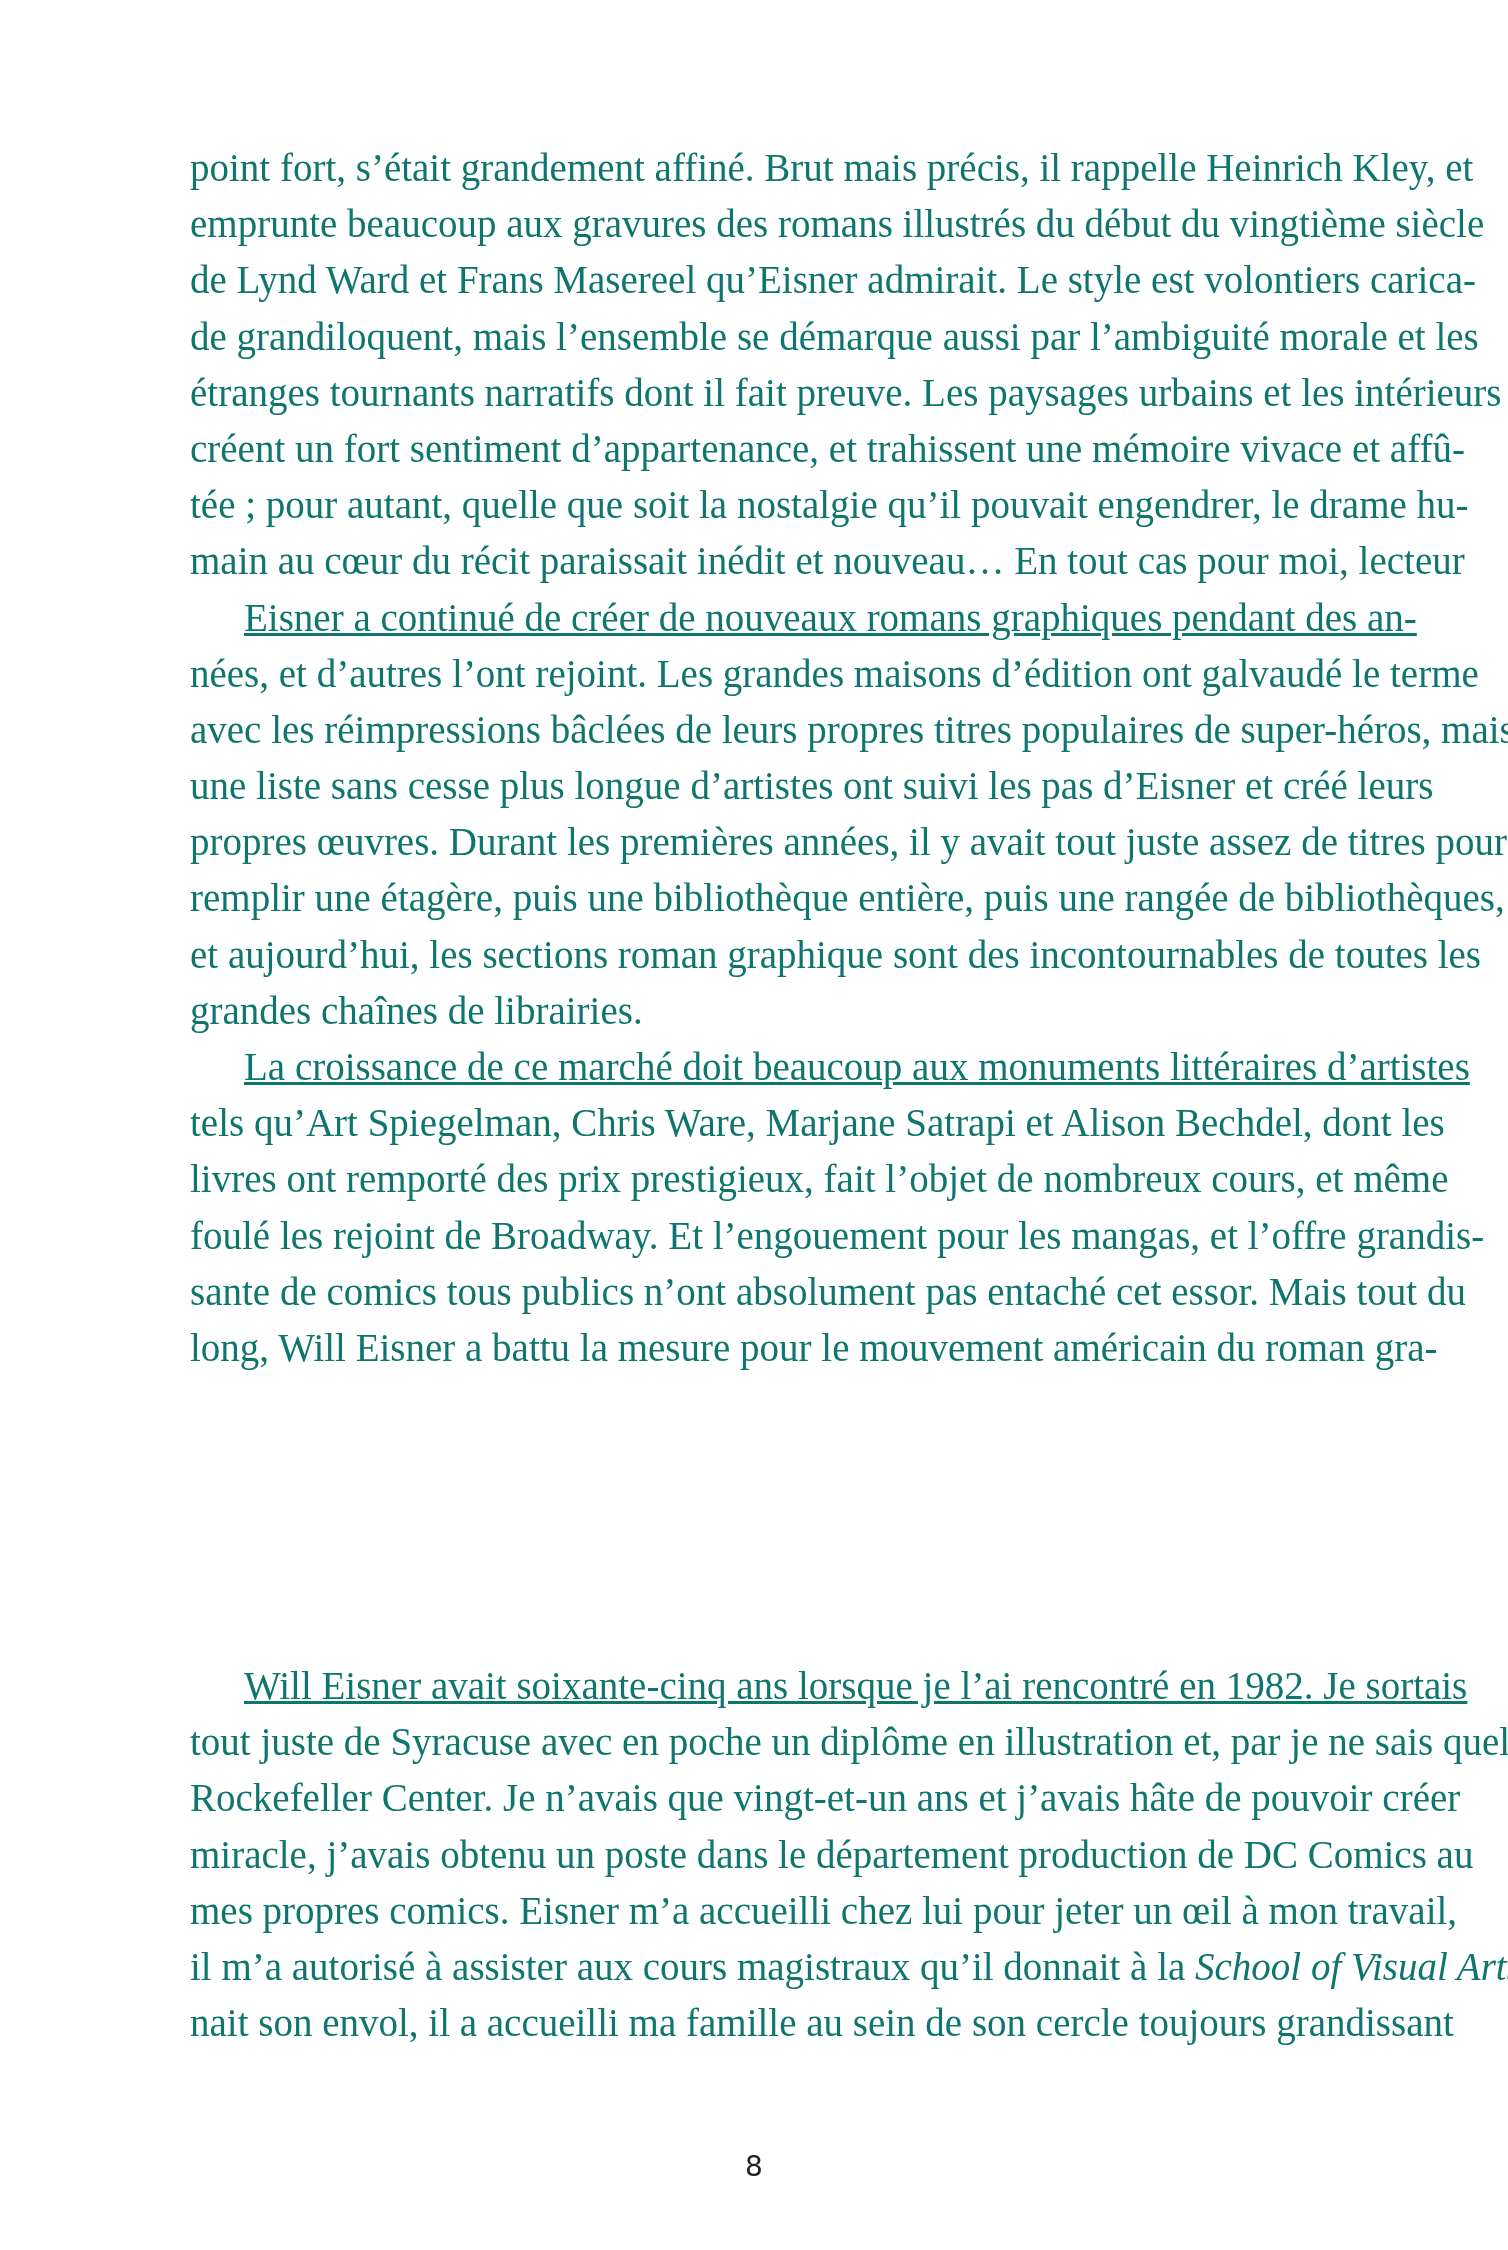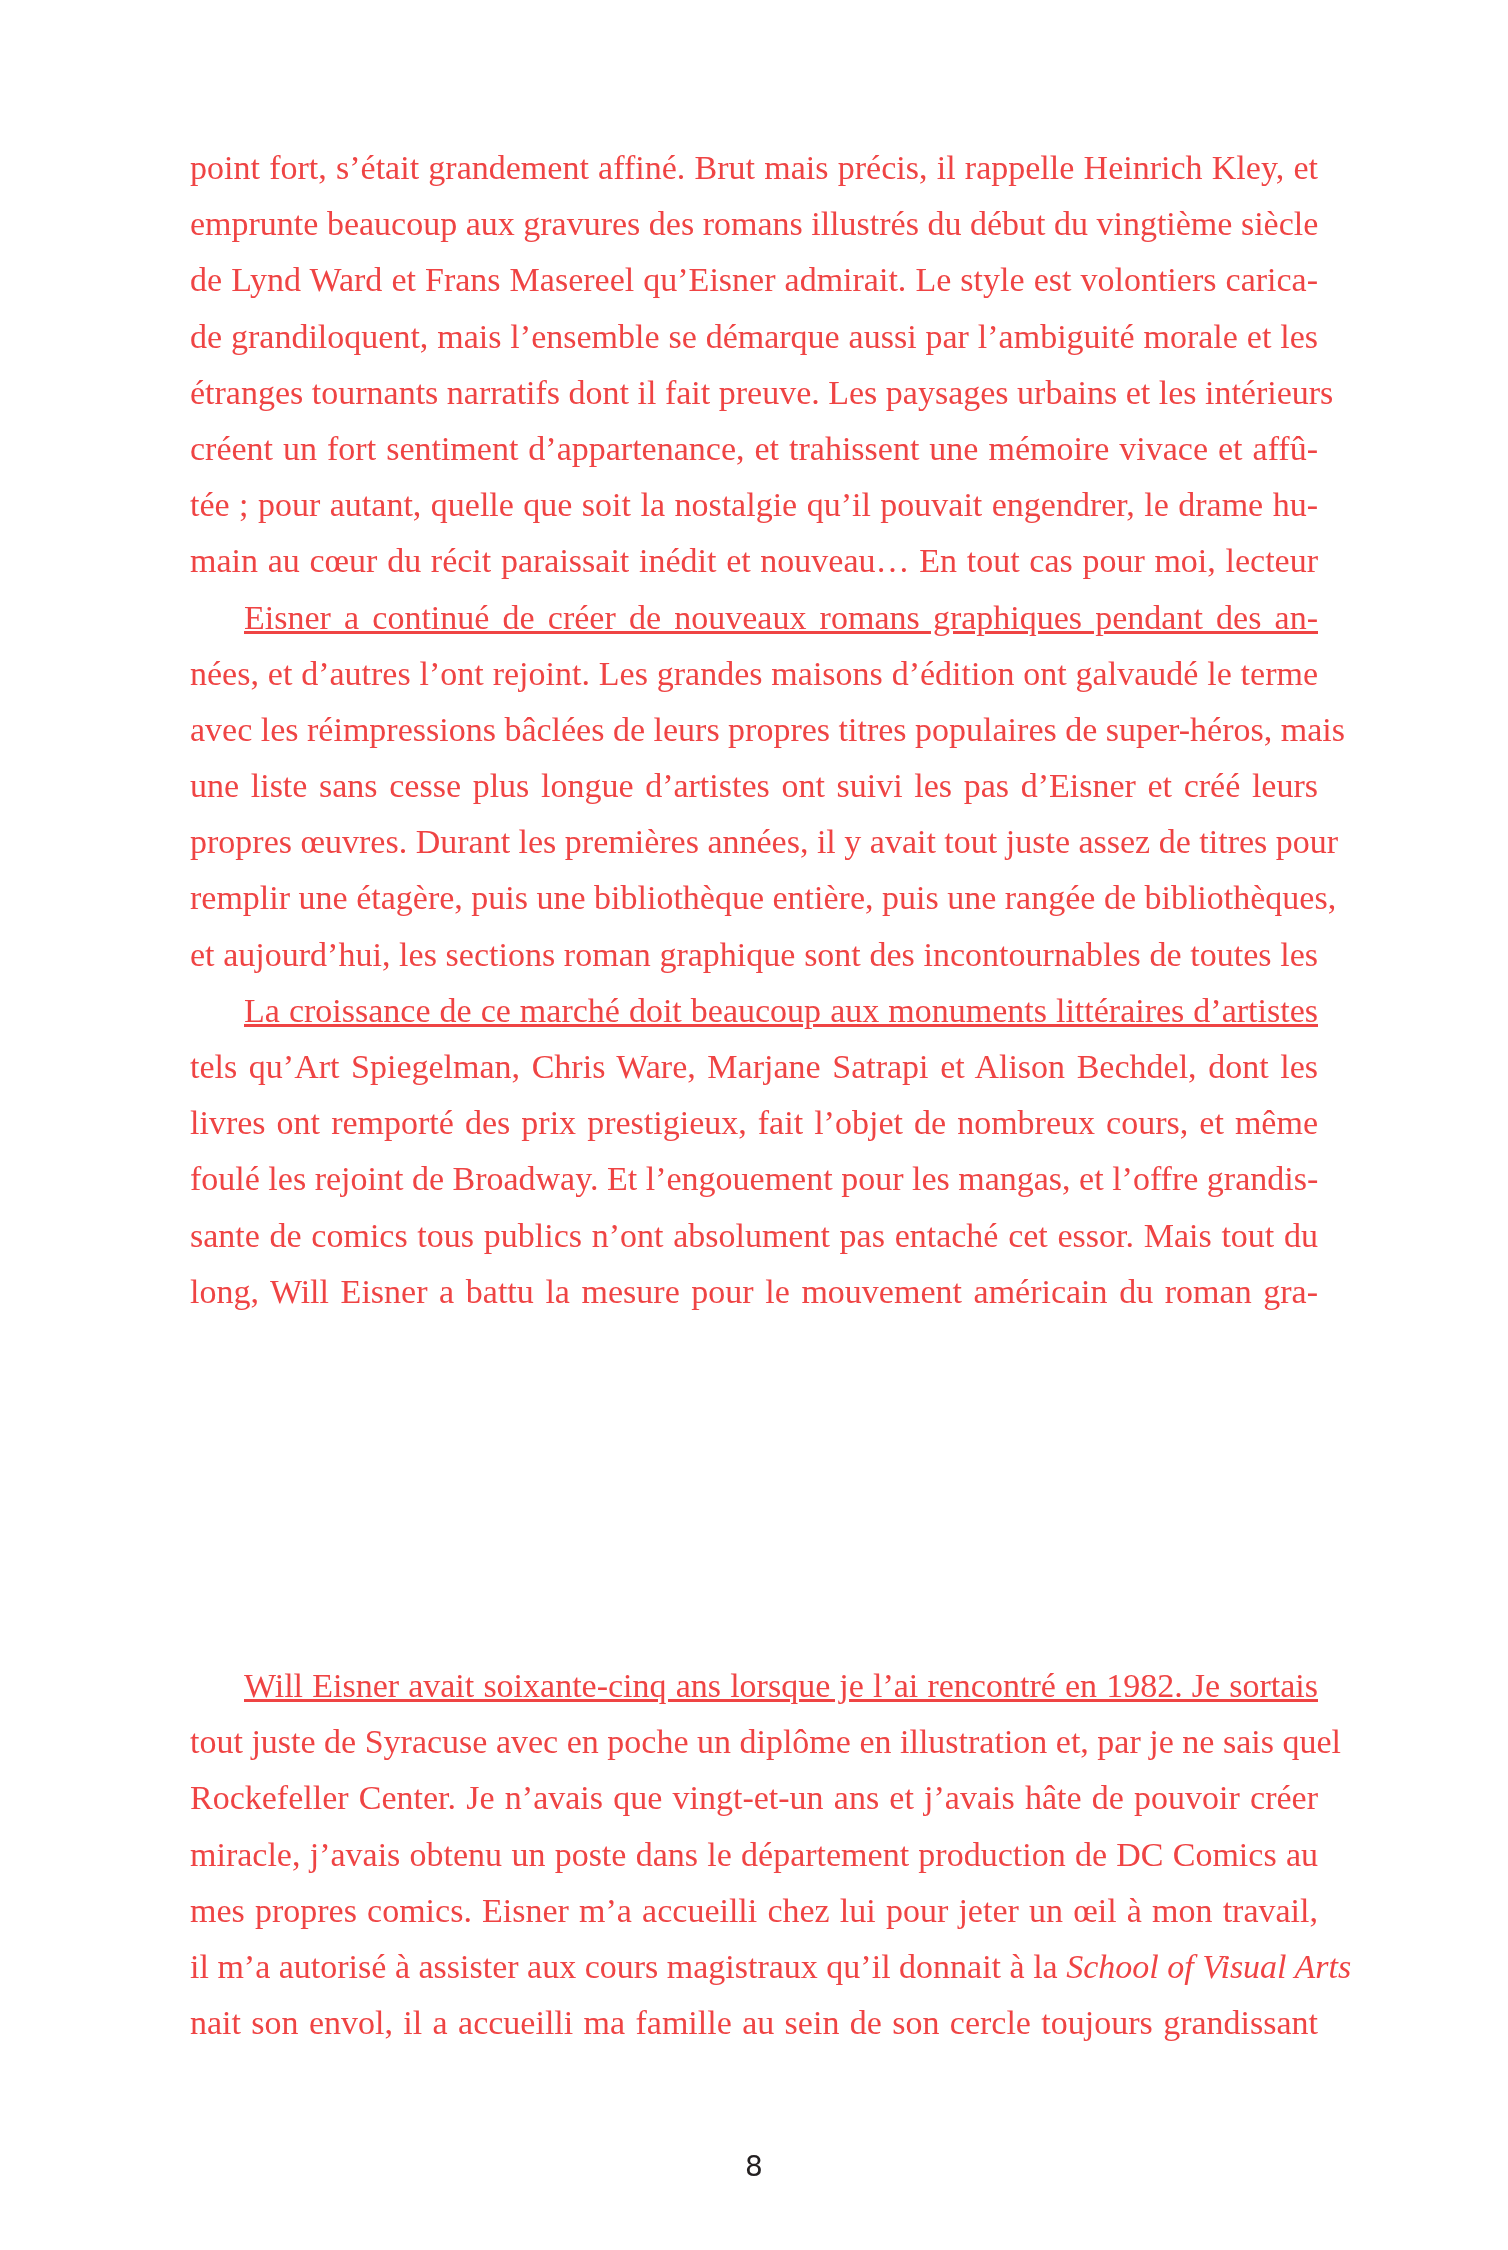--- a/index.html
+++ b/index.html
@@ -18,23 +18,23 @@
       left: 0;
       top: 0;
       width: 1508px;
       height: 2250px;
       background: #ffffff;
     }
     .text-block {
       position: absolute;
       left: 190px;
       width: 1128px;
-      color: #ef4444;
+      color: #0f766e;
       font-family: "Liberation Serif", "DejaVu Serif", serif;
-      font-size: 34px;
+      font-size: 39px;
       line-height: 56.2px;
       text-align: justify;
     }
     .line {
       display: block;
       height: 56.2px;
       white-space: nowrap;
       text-align: justify;
       text-align-last: justify;
     }
@@ -76,20 +76,21 @@
       <span class="line">main au cœur du récit paraissait inédit et nouveau… En tout cas pour moi, lecteur</span>
     </div>
     <div>
       <span class="line indent">Eisner a continué de créer de nouveaux romans graphiques pendant des an-</span>
       <span class="line">nées, et d’autres l’ont rejoint. Les grandes maisons d’édition ont galvaudé le terme</span>
       <span class="line">avec les réimpressions bâclées de leurs propres titres populaires de super-héros, mais</span>
       <span class="line">une liste sans cesse plus longue d’artistes ont suivi les pas d’Eisner et créé leurs</span>
       <span class="line">propres œuvres. Durant les premières années, il y avait tout juste assez de titres pour</span>
       <span class="line">remplir une étagère, puis une bibliothèque entière, puis une rangée de bibliothèques,</span>
       <span class="line">et aujourd’hui, les sections roman graphique sont des incontournables de toutes les</span>
+      <span class="line last">grandes chaînes de librairies.</span>
     </div>
     <div>
       <span class="line indent">La croissance de ce marché doit beaucoup aux monuments littéraires d’artistes</span>
       <span class="line">tels qu’Art Spiegelman, Chris Ware, Marjane Satrapi et Alison Bechdel, dont les</span>
       <span class="line">livres ont remporté des prix prestigieux, fait l’objet de nombreux cours, et même</span>
       <span class="line">foulé les rejoint de Broadway. Et l’engouement pour les mangas, et l’offre grandis-</span>
       <span class="line">sante de comics tous publics n’ont absolument pas entaché cet essor. Mais tout du</span>
       <span class="line">long, Will Eisner a battu la mesure pour le mouvement américain du roman gra-</span>
     </div>
   </div>

